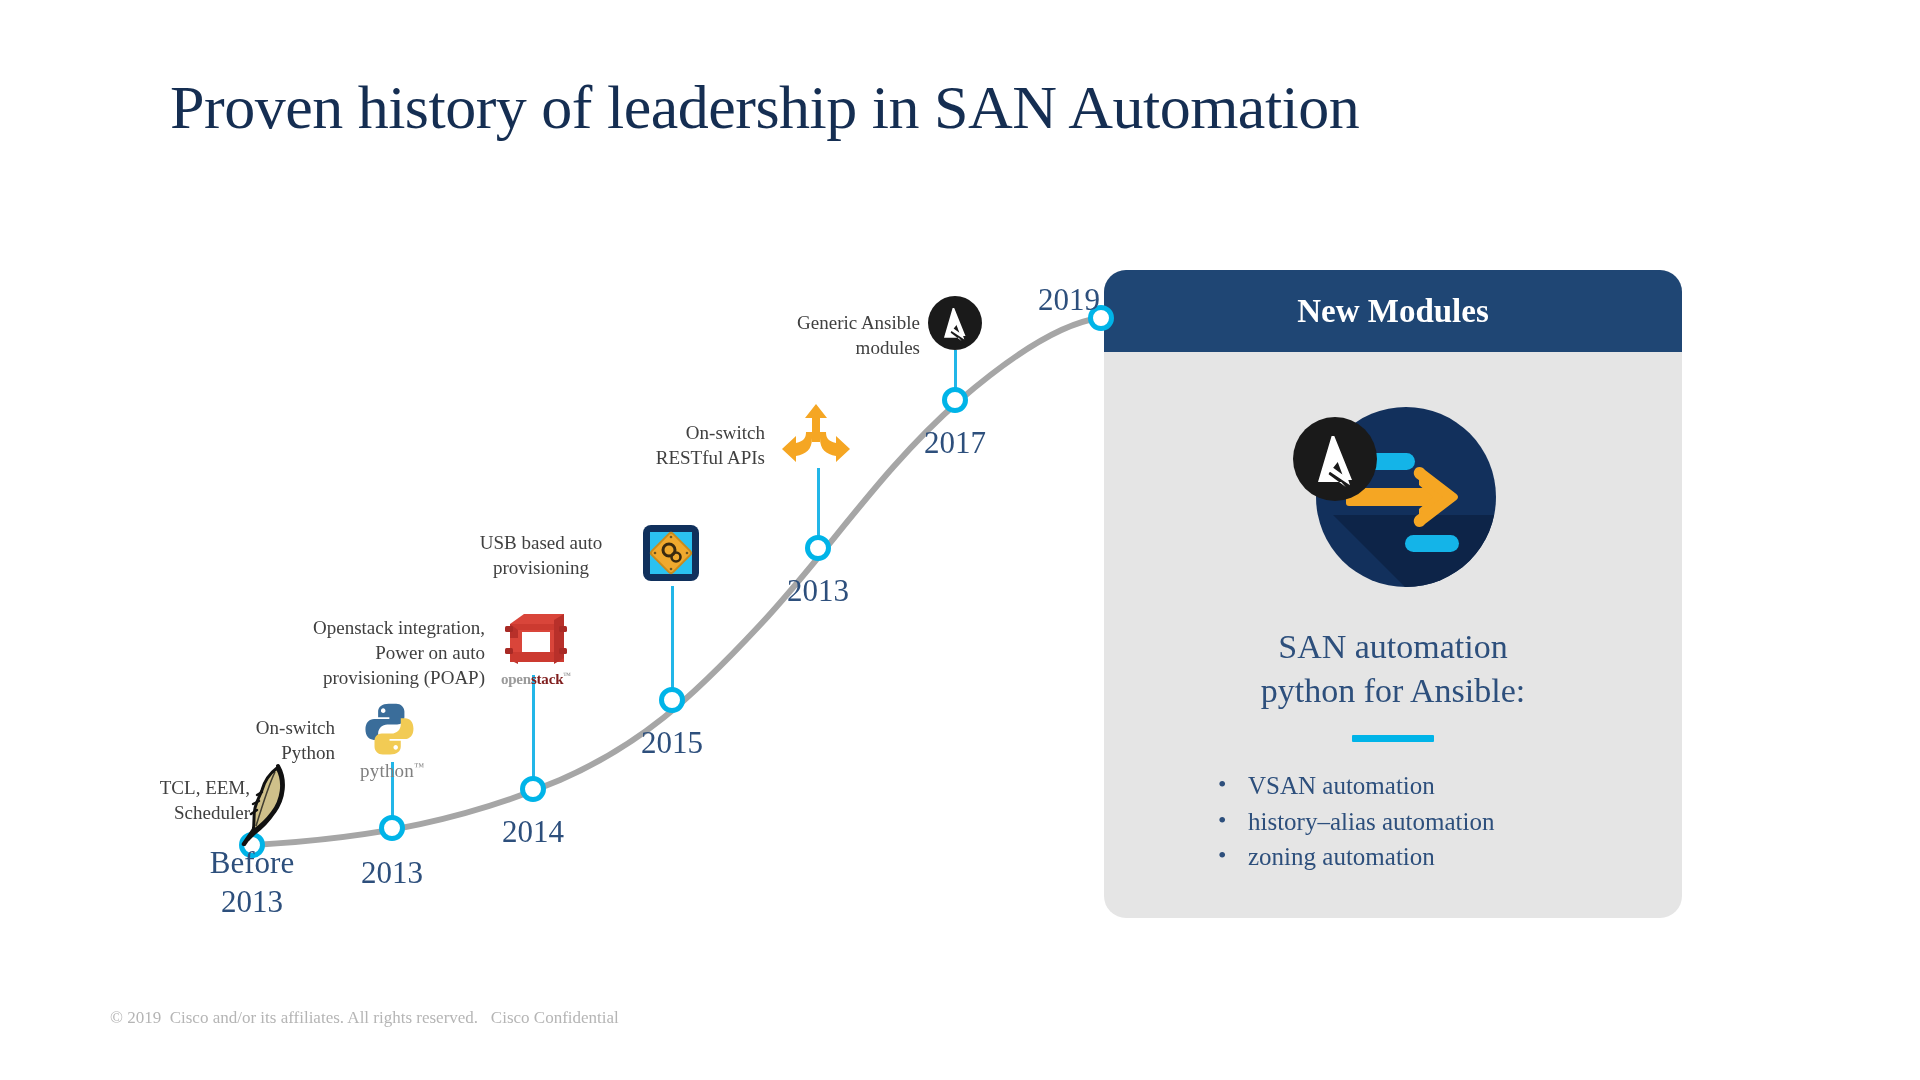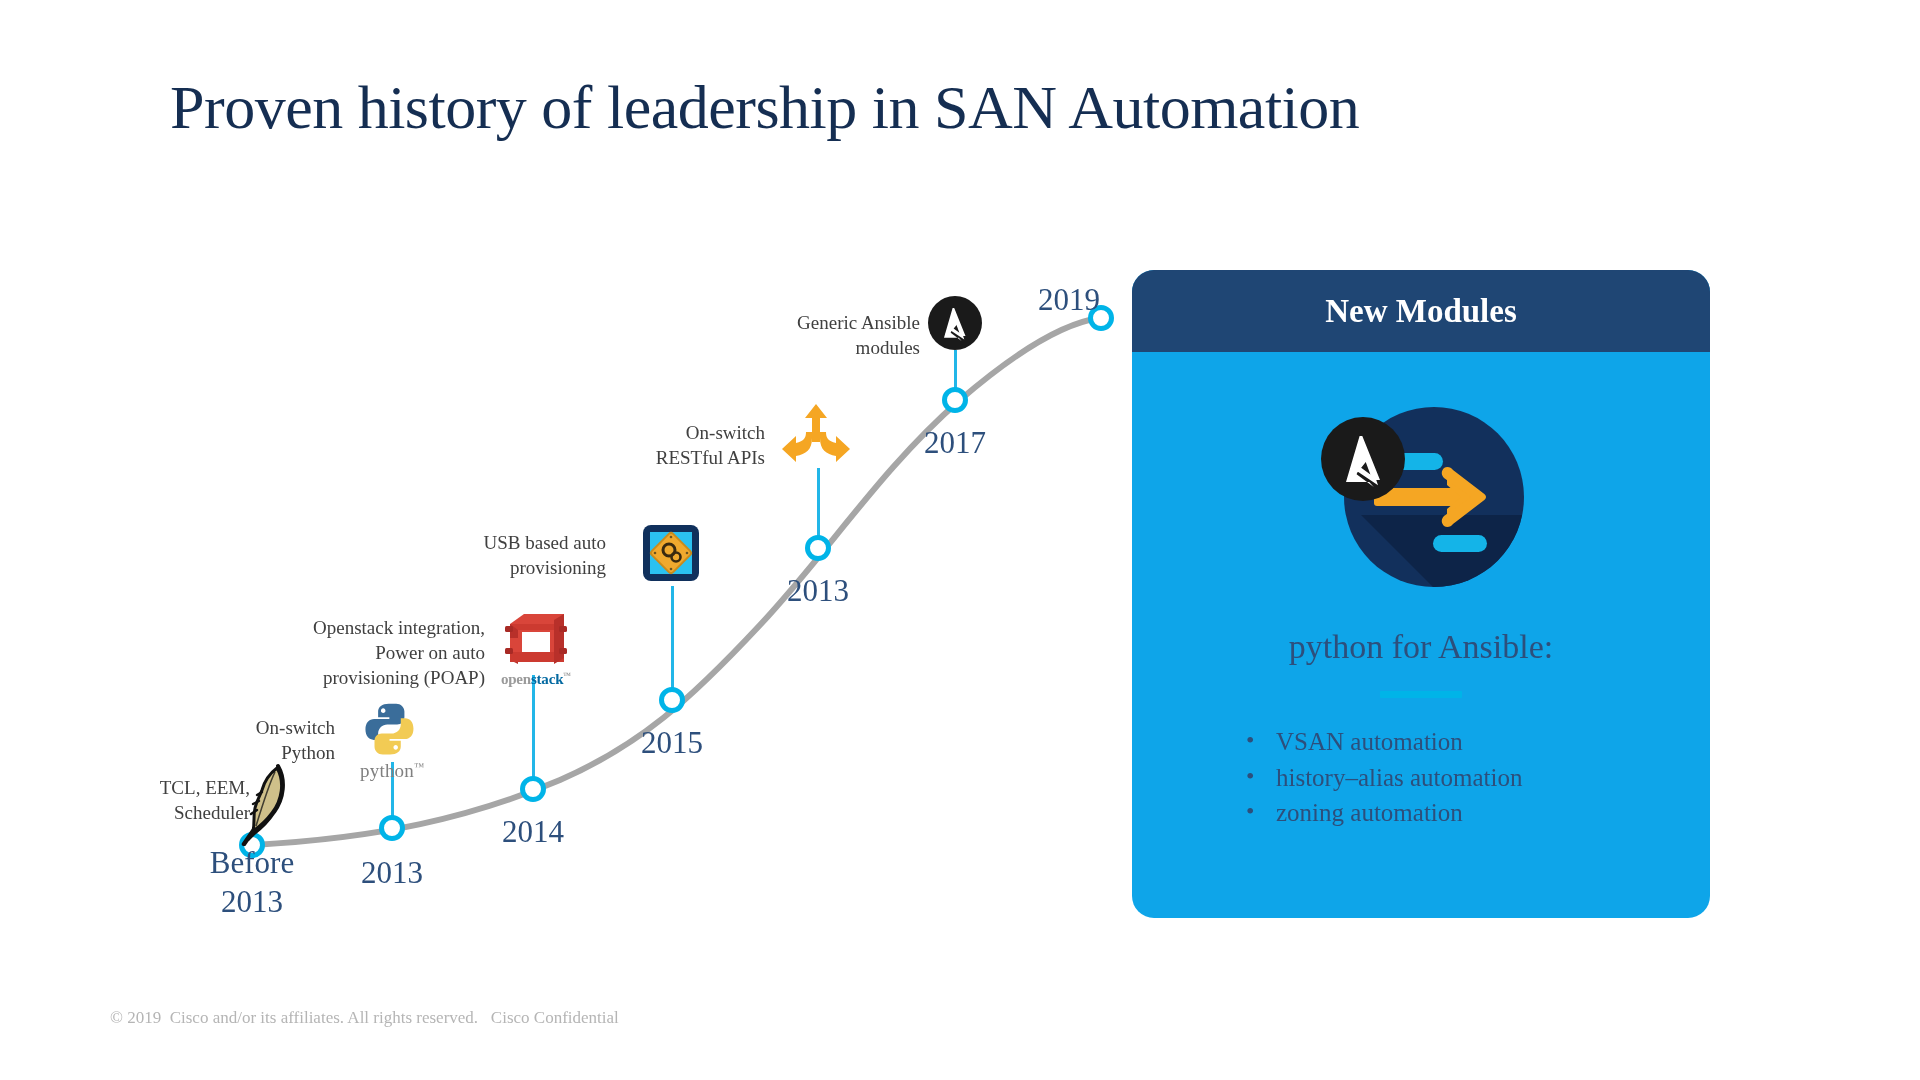--- a/index.html
+++ b/index.html
@@ -84,26 +84,26 @@
   }
 
   .icon-box {
     position: absolute;
     z-index: 7;
   }
 
   
   .panel {
     position: absolute;
-    left: 1132px;
+    left: 1104px;
     top: 270px;
     width: 578px;
     height: 648px;
     border-radius: 22px;
-    background: #0ea5e9;
+    background: #e5e5e5;
     overflow: hidden;
     box-shadow: 0 0 0 0 rgba(0,0,0,0);
   }
   .panel-header {
     height: 82px;
     background: #1f4674;
     display: flex;
     align-items: center;
     justify-content: center;
   }
@@ -246,28 +246,28 @@
       <rect x="10" y="30" width="54" height="14" fill="#d9453a"></rect>
       <rect x="10" y="44" width="54" height="10" fill="#cc3a30"></rect>
       <rect x="22" y="24" width="28" height="20" fill="#ffffff"></rect>
       <path d="M64,6 L64,50 L54,56 L54,12 Z" fill="#b8302a"></path>
       <rect x="5" y="18" width="8" height="6" rx="1.5" fill="#a82a25"></rect>
       <rect x="5" y="40" width="8" height="6" rx="1.5" fill="#a82a25"></rect>
       <rect x="59" y="18" width="8" height="6" rx="1.5" fill="#a82a25"></rect>
       <rect x="59" y="40" width="8" height="6" rx="1.5" fill="#a82a25"></rect>
     </svg>
     <div style="font-size:15px; margin-top:-3px; font-weight:bold; letter-spacing:-0.2px;">
-      <span style="color:#9a9a9a;">open</span><span style="color:#0369a1;">stack</span><span style="font-size:8px; vertical-align:super; color:#9a9a9a;">™</span>
+      <span style="color:#9a9a9a;">open</span><span style="color:#7f1d1d;">stack</span><span style="font-size:8px; vertical-align:super; color:#9a9a9a;">™</span>
     </div>
   </div>
 
   <div class="marker" style="left:672px; top:700px;"></div>
   <div class="year-label" style="left:612px; top:725px; width:120px;">2015</div>
   <div class="stem" style="left:671px; top:586px; height:103px;"></div>
-  <div class="caption" style="left:416px; top:530px; width:190px;">
+  <div class="caption" style="left:446px; top:530px; width:190px;text-align:center;">
     <div>USB based auto</div>
     <div>provisioning</div>
   </div>
 
   <div class="icon-box" style="left:642px; top:524px;">
     <svg width="58" height="58" viewBox="0 0 58 58">
       <rect x="1" y="1" width="56" height="56" rx="8" fill="#10305c"></rect>
       <rect x="8" y="8" width="42" height="42" fill="#2bc1f0"></rect>
       <g transform="translate(29,29) rotate(45)">
         <rect x="-15" y="-15" width="30" height="30" rx="3" fill="#f0a92e" stroke="#c98b1c" stroke-width="2"></rect>
@@ -348,20 +348,21 @@
                      C140,78 140,74 143,71 Z" fill="#f5a623"></path>
           </g>
           <circle cx="62" cy="62" r="42" fill="#1a1a1a"></circle>
           <path d="M61.3,39 L79,83 L72.5,83 L65.6,64 L55.2,77 L72.8,90
                    L68.2,85 L45,85 L58.6,39 Z" fill="#ffffff"></path>
           <path d="M61.5,41 L46.5,83 L53.6,83 L61.9,57.5 L69.4,77.5 L55,67 L52.8,72
                    L77,88.3 Z" fill="#ffffff"></path>
         </svg>
       </div>
       <div class="panel-heading">
+        <div>SAN automation</div>
         <div>python for Ansible:</div>
       </div>
       <div class="panel-divider"></div>
       <ul class="panel-list">
         <li>VSAN automation</li>
         <li>history–alias automation</li>
         <li>zoning automation</li>
       </ul>
     </div>
   </div>

